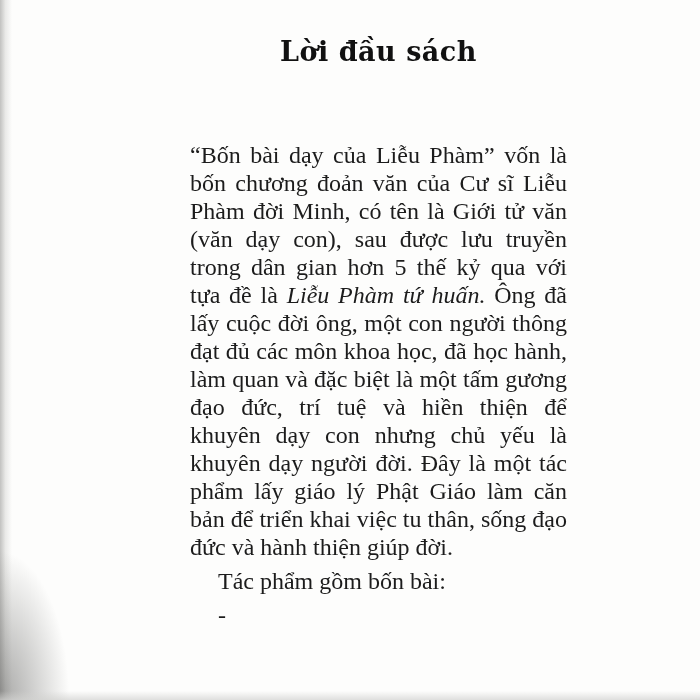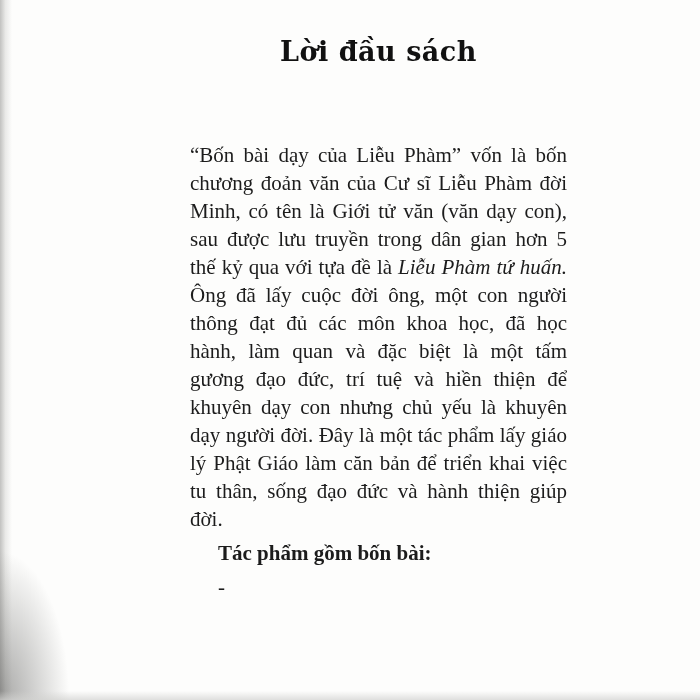--- a/index.html
+++ b/index.html
@@ -48,34 +48,33 @@
     text-align: center;
     font-family: "DejaVu Serif", serif;
     font-weight: 900;
     font-size: 27px;
     letter-spacing: 0.5px;
     color: #111;
     transform: scaleY(1.05);
   }
   .body-text {
     margin-top: 74px;
-    font-size: 21px;
+    font-size: 24px;
     line-height: 28px;
     text-align: justify;
   }
   .para-lead {
     margin: 0;
   }
   .italic {
     font-style: italic;
   }
   .para-indent {
     margin: 6px 0 0 0;
     text-indent: 28px;
-    font-weight: bold;
   }
   .list {
     margin-top: 6px;
   }
   .list-item {
     display: flex;
     padding-left: 28px;
   }
   .list-marker {
     width: 27px;

